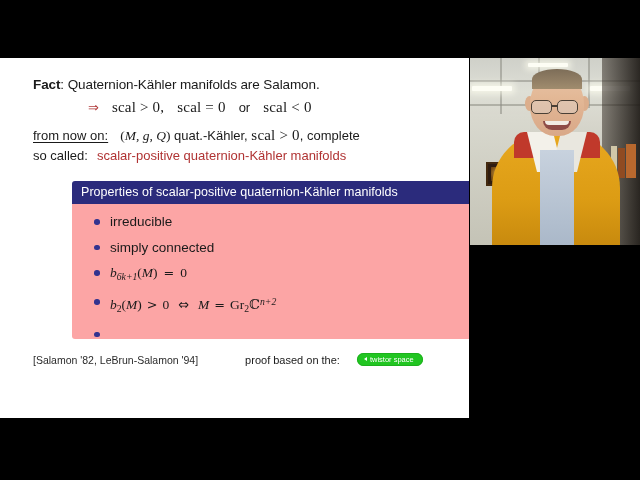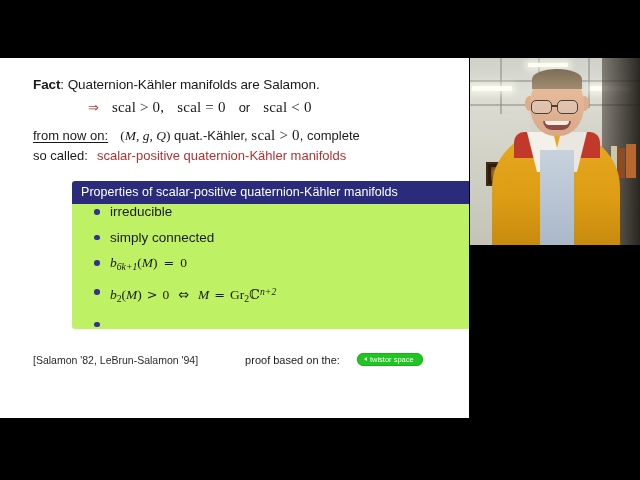--- a/index.html
+++ b/index.html
@@ -59,23 +59,23 @@
   }
   #block-title {
     background: #2b2b7c;
     color: #ffffff;
     font-size: 12.5px;
     padding: 4px 9px 5px 9px;
     border-radius: 3px 3px 0 0;
     letter-spacing: 0.05px;
   }
   #block-body {
-    background: #bef264;
+    background: #fca5a5;
     border-radius: 0 0 3px 3px;
-    padding: 0 0 12px 0;
+    padding: 10px 0 12px 0;
   }
   ul.items { list-style: none; }
   ul.items li {
     position: relative;
     font-size: 13.5px;
     color: #1a1a1a;
     padding: 0 0 0 38px;
     margin-bottom: 10.5px;
     line-height: 15px;
     white-space: nowrap;

